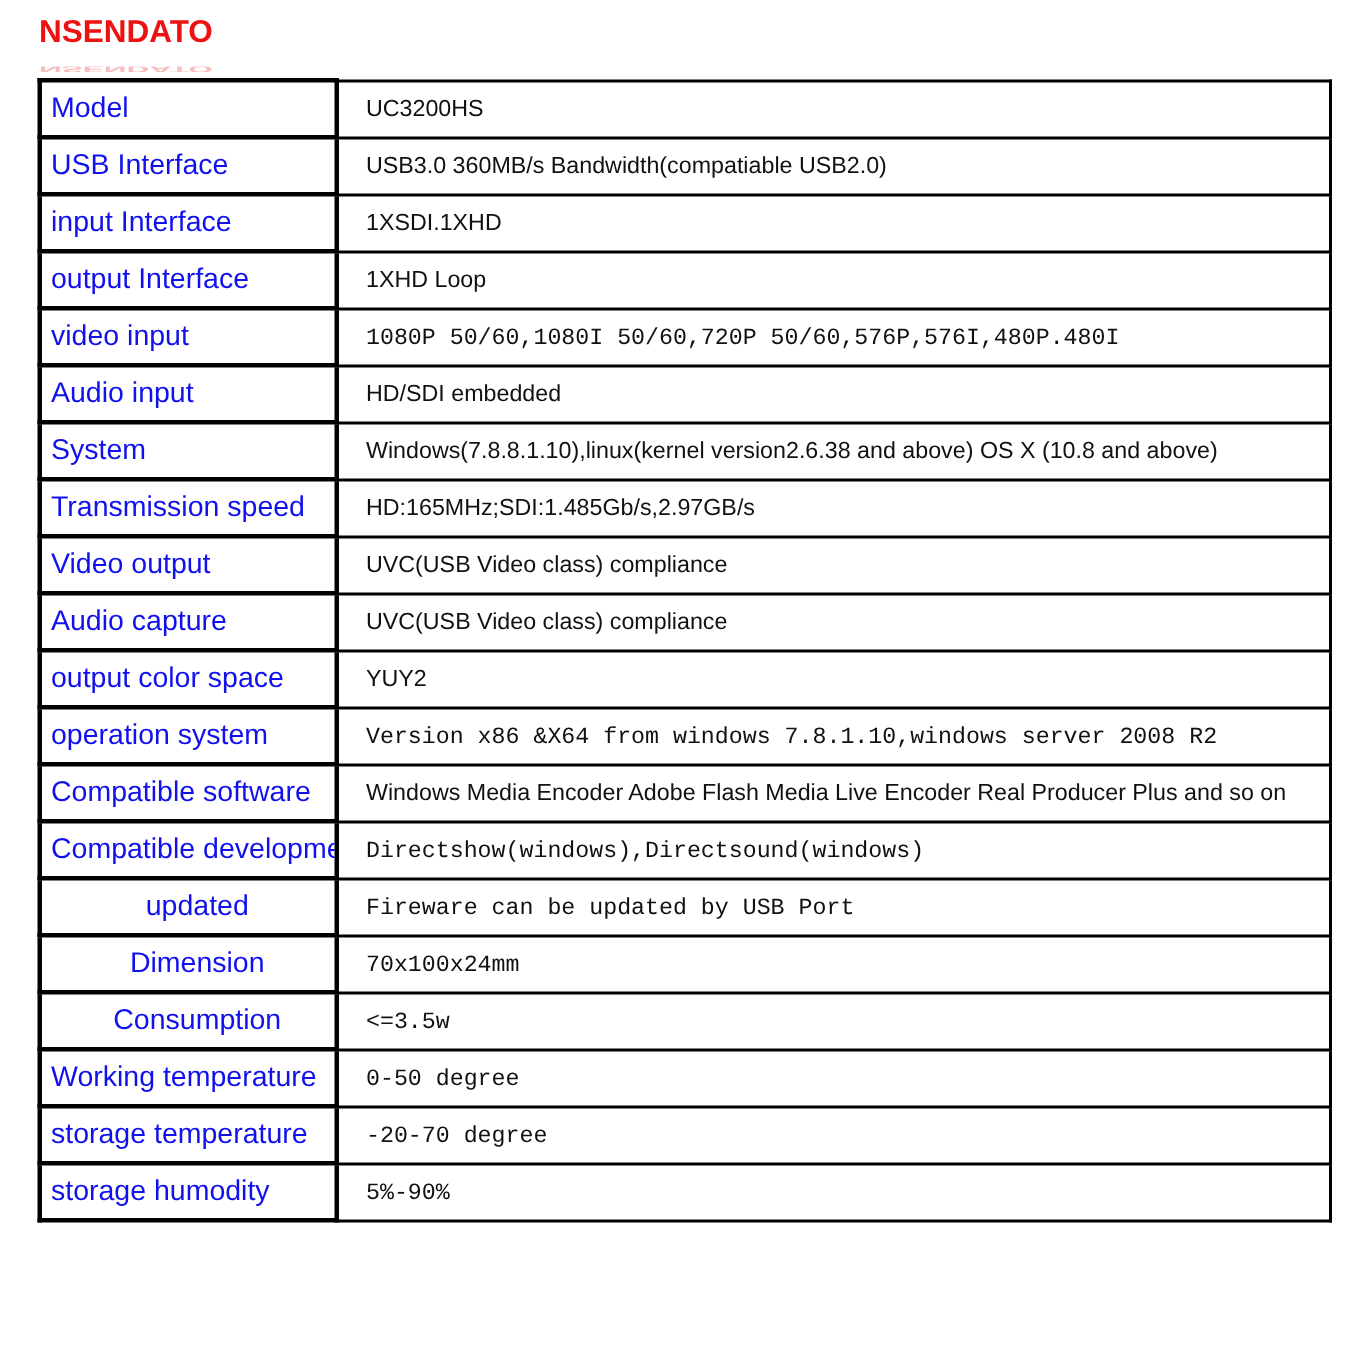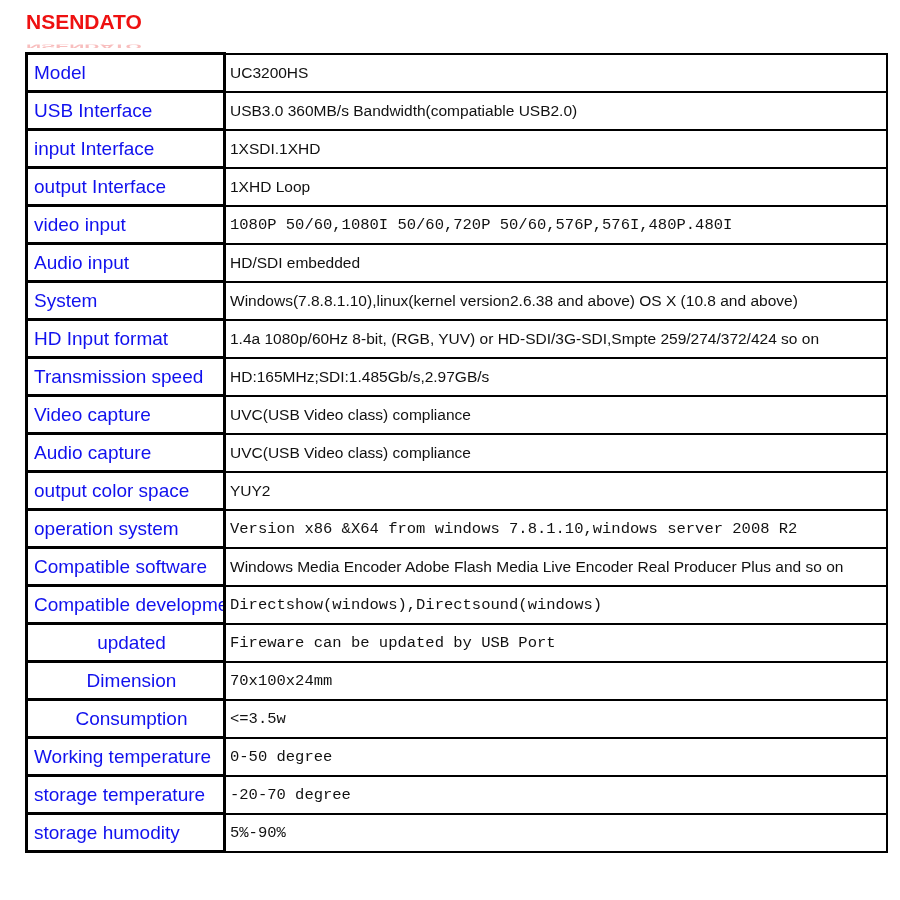--- a/index.html
+++ b/index.html
@@ -87,21 +87,21 @@
     border-width: 3px;
   }
   td.label-cell.centered {
     text-align: center;
     padding-left: 16px;
   }
   td.value-cell {
     color: #111111;
     font-size: 15.5px;
     text-align: left;
-    padding-left: 4px;
+    padding-left: 18px;
     border-width: 2px;
   }
 
   
   .lbl-xl  { font-size: 21px; }
   .lbl-lg  { font-size: 19.5px; }
   .lbl-md  { font-size: 17.5px; }
   .lbl-sm  { font-size: 16px; }
   .lbl-xs  { font-size: 14.5px; }
 
@@ -150,32 +150,28 @@
     <tr>
       <td class="label-cell lbl-xl">Audio input</td>
       <td class="value-cell val-lg">HD/SDI embedded</td>
     </tr>
 
     <tr>
       <td class="label-cell lbl-xl">System</td>
       <td class="value-cell val-sm">Windows(7.8.8.1.10),linux(kernel version2.6.38 and above) OS X (10.8 and above)</td>
     </tr>
 
-    <tr>
-      <td class="label-cell lbl-lg">HD    Input format</td>
-      <td class="value-cell val-sm">1.4a 1080p/60Hz 8-bit, (RGB, YUV) or HD-SDI/3G-SDI,Smpte 259/274/372/424 so on</td>
-    </tr>
 
     <tr>
       <td class="label-cell lbl-md">Transmission speed</td>
       <td class="value-cell val-lg">HD:165MHz;SDI:1.485Gb/s,2.97GB/s</td>
     </tr>
 
     <tr>
-      <td class="label-cell lbl-xl">Video capture</td>
+      <td class="label-cell lbl-xl">Video output</td>
       <td class="value-cell val-lg">UVC(USB Video class) compliance</td>
     </tr>
 
     <tr>
       <td class="label-cell lbl-xl">Audio capture</td>
       <td class="value-cell val-lg">UVC(USB Video class) compliance</td>
     </tr>
 
     <tr>
       <td class="label-cell lbl-md">output color space</td>

